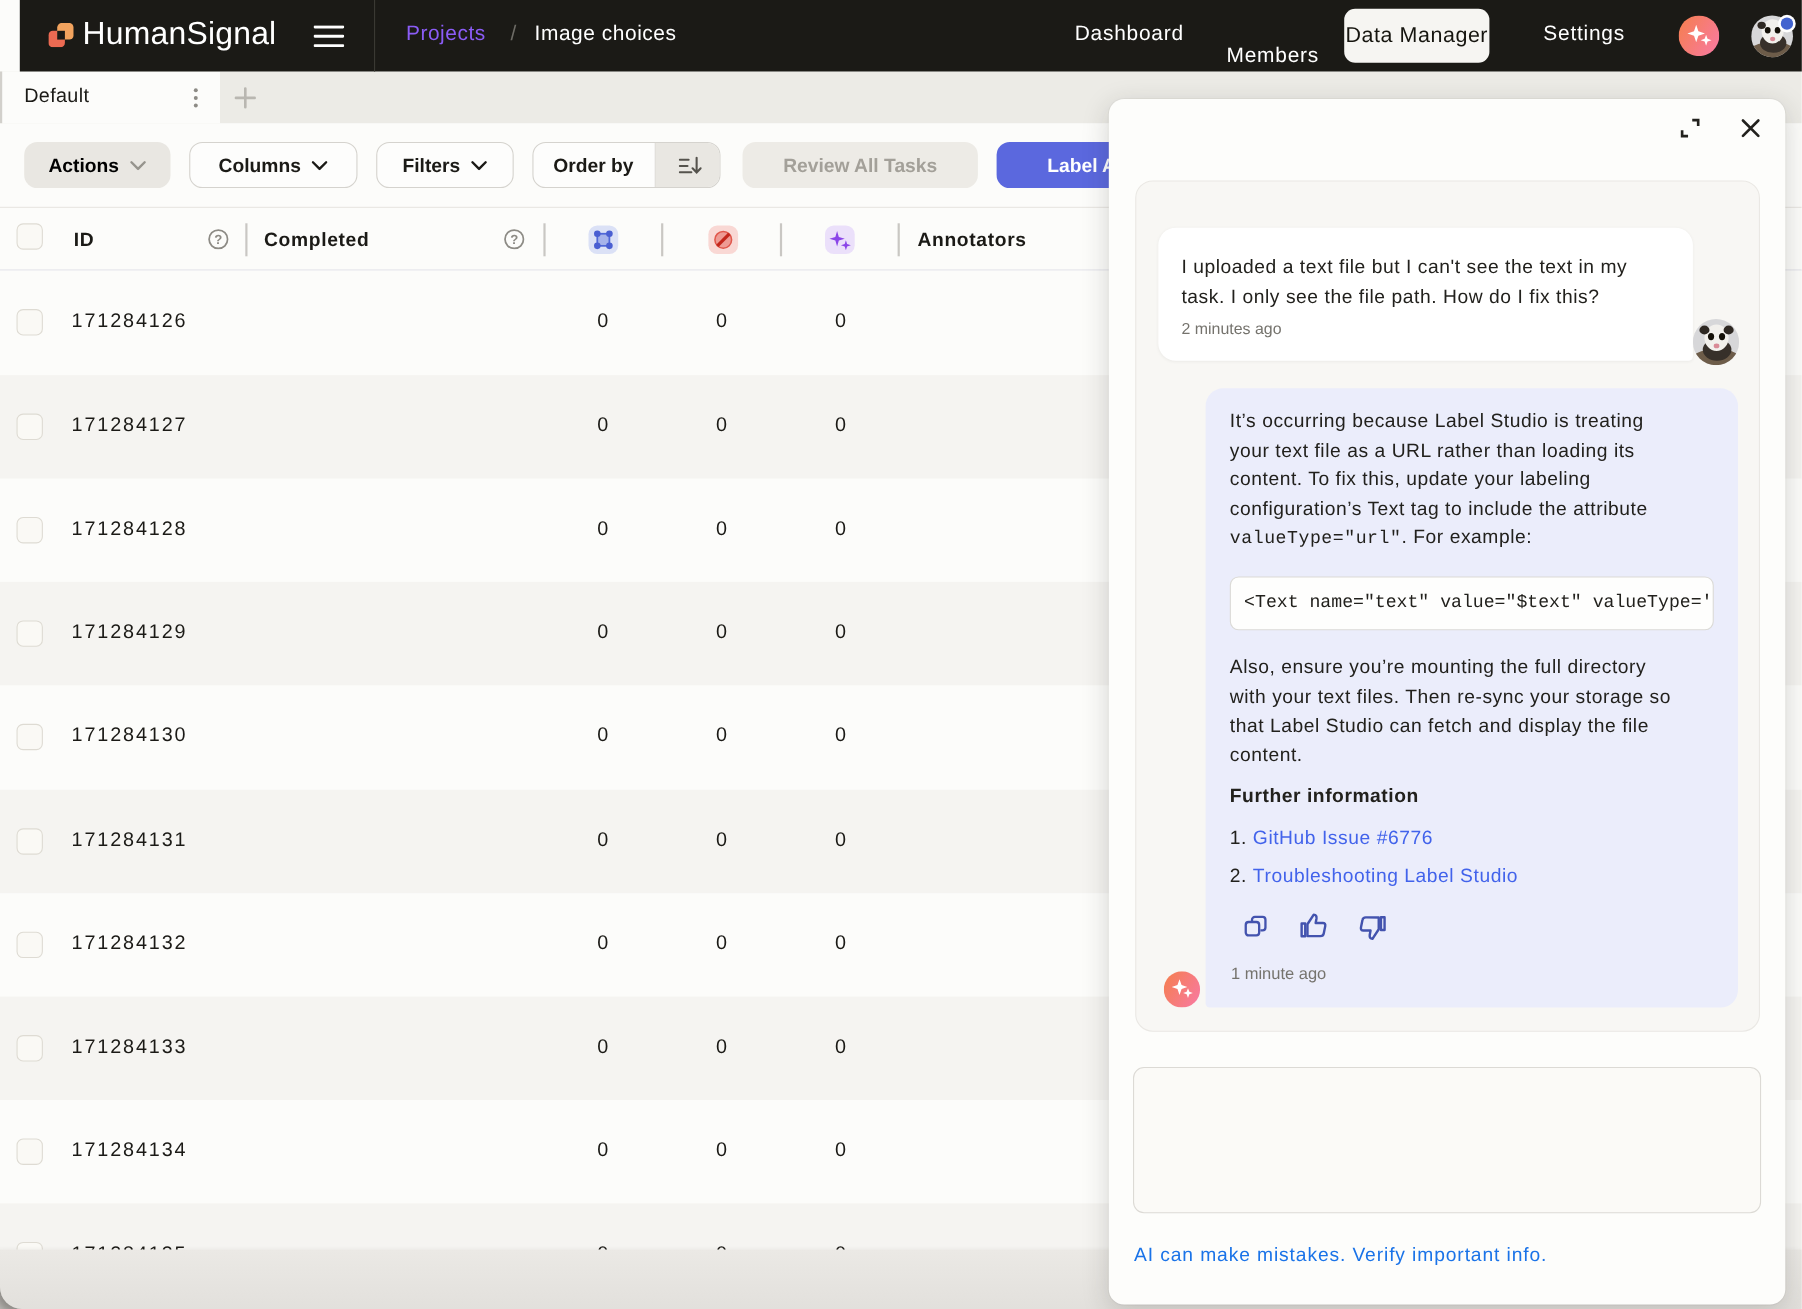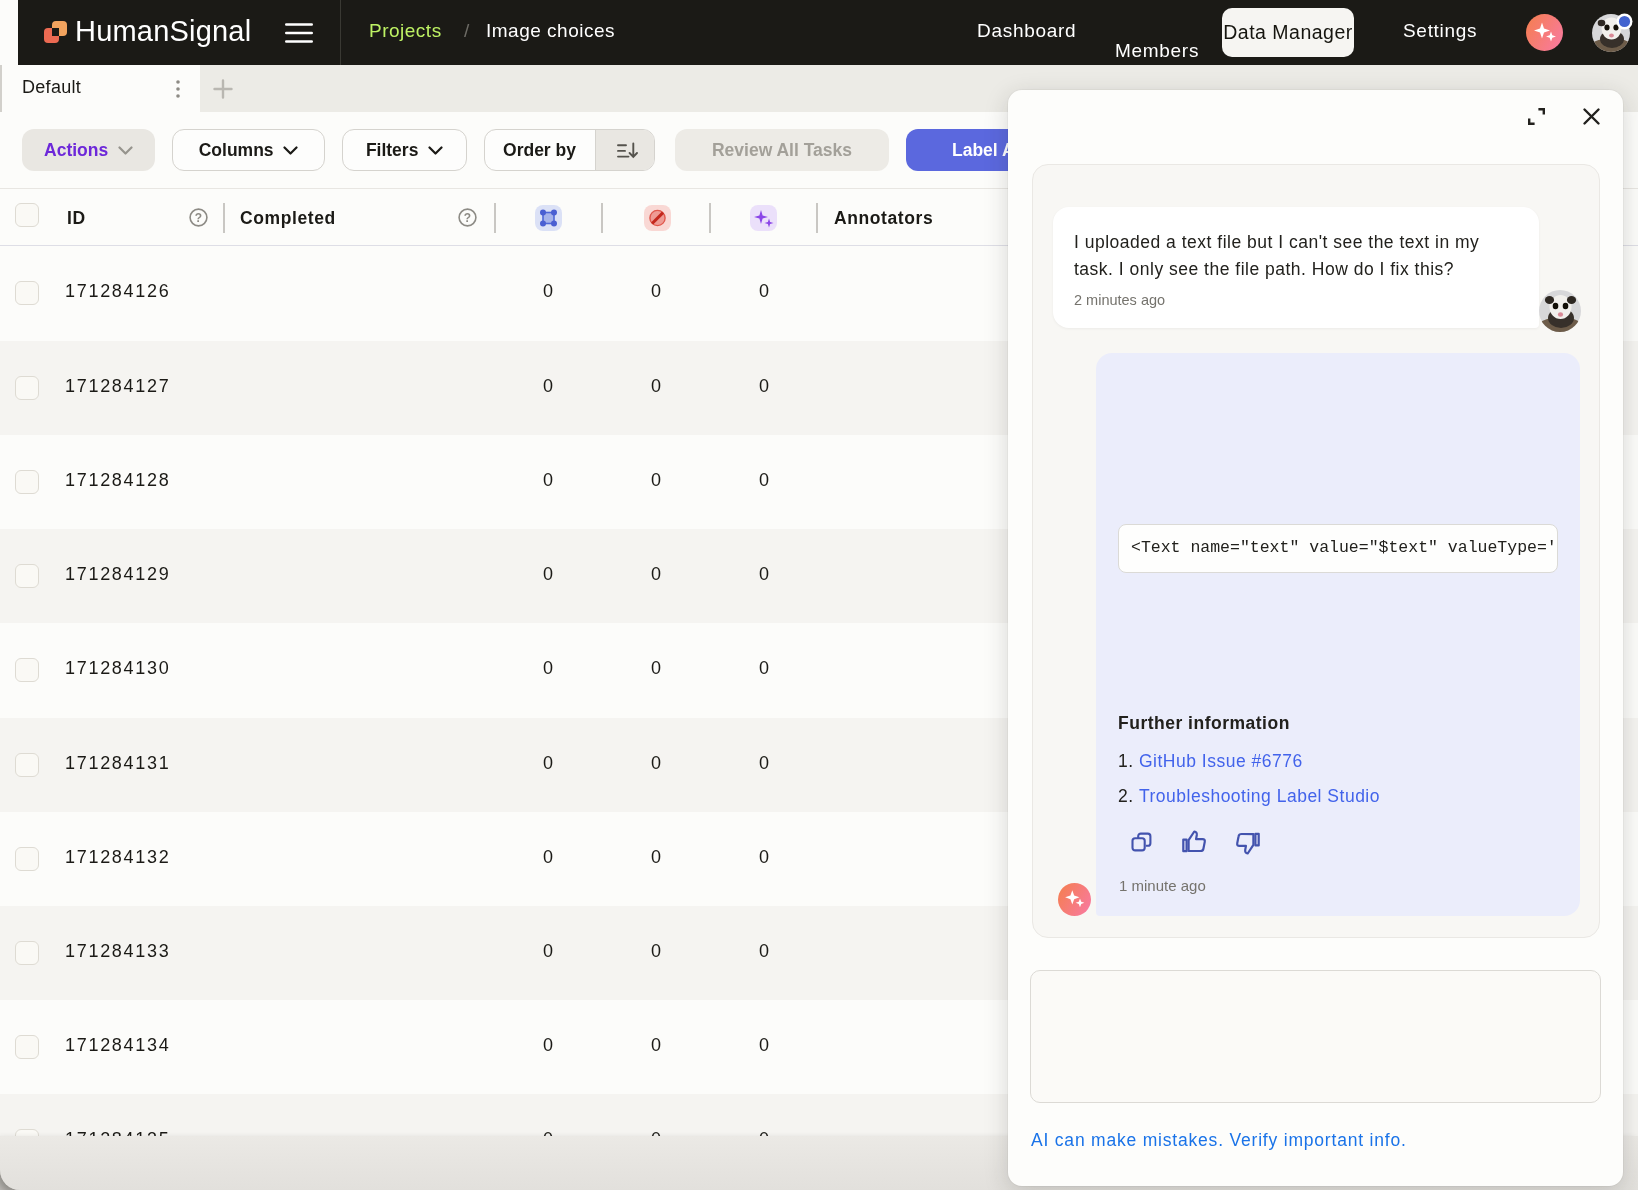--- a/index.html
+++ b/index.html
@@ -15,21 +15,21 @@
   #hdr .nav { position:absolute; top:20px; font-size:19px; color:#fff; letter-spacing:0.7px; }
   .pill { position:absolute; left:1204px; top:8px; width:132px; height:49px; background:#f6f5f2; border-radius:10px; color:#16150f; font-size:19.5px; letter-spacing:0.5px; text-align:center; line-height:49px; }
 
   
   #tabbar { position:absolute; left:0; top:65px; width:1638px; height:47px; background:#ecebe6; }
   #tab-active { position:absolute; left:0; top:0; width:200px; height:47px; background:#fcfcfa; }
   #tab-active .t { position:absolute; left:22px; top:12px; font-size:18px; letter-spacing:0.3px; color:#1b1a16; }
 
   
   .btn { position:absolute; top:129px; height:42px; border-radius:12px; font-size:17.5px; font-weight:bold; display:flex; align-items:center; justify-content:center; }
-  .btn-grey { background:#e9e7e2; color:#6d28d9; }
+  .btn-grey { background:#e9e7e2; color:#000000; }
   .btn-white { background:#fdfdfc; border:1px solid #d5d3ce; color:#1b1a16; }
 
   
   .th-sep { position:absolute; top:203px; width:1.5px; height:30px; background:#c9c7c3; }
   .chip { position:absolute; top:205px; width:27px; height:26px; border-radius:8px; }
   .row { position:absolute; left:0; width:1638px; height:95px; }
   .row .id { position:absolute; left:65px; top:35px; font-size:18px; color:#1b1a16; letter-spacing:1.7px; }
   .row .z { position:absolute; top:35px; width:30px; text-align:center; font-size:18px; color:#1b1a16; }
   .cbx { position:absolute; left:15px; width:24px; height:24px; border:1.5px solid #dedbd3; border-radius:6px; background:#faf9f5; }
   .hd { font-weight:bold; font-size:17.5px; color:#1b1a16; position:absolute; top:208px; letter-spacing:0.6px; }
@@ -219,21 +219,21 @@
     <rect x="8" y="0" width="15" height="15" rx="4" fill="#f2a35e"></rect>
     <rect x="8" y="7" width="7" height="8" fill="#1b1a16"></rect>
   </svg>
   <span class="logo-txt">HumanSignal</span>
   <svg class="abs" style="left:267px;top:23px" width="28" height="20" viewBox="0 0 28 20">
       <g stroke="#fff" stroke-width="2.6" stroke-linecap="round">
         <path d="M1.3 1.5h25.4M1.3 10h25.4M1.3 18.5h25.4"></path>
       </g>
     </svg>
   <div class="vsep"></div>
-  <span class="crumb" style="left:351px;color:#bef264;">Projects</span>
+  <span class="crumb" style="left:351px;color:#8b5cf6;">Projects</span>
   <span class="crumb" style="left:446px;color:#6e6c66;">/</span>
   <span class="crumb" style="left:468px;color:#fff;">Image choices</span>
   <span class="nav" style="left:959px;">Dashboard</span>
   <span class="nav" style="left:1097px;margin-top:20px;">Members</span>
   <div class="pill">Data Manager</div>
   <span class="nav" style="left:1385px;">Settings</span>
 
   <svg class="abs" style="left:1508px;top:14px" width="37" height="37" viewBox="0 0 37 37">
     <defs>
         <linearGradient id="spg" x1="0" y1="0.2" x2="1" y2="0.8">
@@ -300,23 +300,25 @@
         <ellipse cx="21.5" cy="17" rx="11" ry="12" fill="#f2f0ec"></ellipse>
         <ellipse cx="10.5" cy="10" rx="4.6" ry="4" fill="#2e2822"></ellipse>
           <ellipse cx="32.5" cy="10" rx="4.6" ry="4" fill="#2e2822"></ellipse>
         <ellipse cx="16.5" cy="16" rx="2.8" ry="3.3" fill="#141008"></ellipse>
           <ellipse cx="26.5" cy="16" rx="2.8" ry="3.3" fill="#141008"></ellipse>
         <ellipse cx="21.5" cy="24.5" rx="2.6" ry="2.2" fill="#d98a96"></ellipse>
       </g>
     </svg>
 
     <div id="abub">
+      <div class="chat-t" style="position:absolute;left:22px;top:16px;width:445px;">It’s occurring because Label Studio is treating<br>your text file as a URL rather than loading its<br>content. To fix this, update your labeling<br>configuration’s Text tag to include the attribute<br><span style="font-family:'Liberation Mono',monospace;font-size:16.5px;">valueType="url"</span>. For example:</div>
       <div id="codebox">
           <div style="position:absolute;left:12px;top:13px;font-family:'Liberation Mono',monospace;font-size:16.5px;color:#22211d;white-space:nowrap;">&lt;Text name="text" value="$text" valueType='</div>
         </div>
+      <div class="chat-t" style="position:absolute;left:22px;top:240px;width:455px;">Also, ensure you’re mounting the full directory<br>with your text files. Then re-sync your storage so<br>that Label Studio can fetch and display the file<br>content.</div>
       <div class="chat-t" style="position:absolute;left:22px;top:357px;font-weight:bold;">Further information</div>
       <div class="chat-t" style="position:absolute;left:22px;top:395px;">1.&nbsp;<span class="lnk">GitHub Issue #6776</span></div>
       <div class="chat-t" style="position:absolute;left:22px;top:430px;text-align:right;">2.&nbsp;<span class="lnk">Troubleshooting Label Studio</span></div>
 
       <svg class="abs" style="left:34px;top:478px" width="23" height="23" viewBox="0 0 23 23">
           <g fill="none" stroke="#4353ae" stroke-width="2.1">
             <path d="M8.2 7.2 v-2 a2.6 2.6 0 0 1 2.6-2.6 h7 a2.6 2.6 0 0 1 2.6 2.6 v7 a2.6 2.6 0 0 1-2.6 2.6 h-2"></path>
             <rect x="2.5" y="7.2" width="12.2" height="12.2" rx="2.6" fill="#ebedfb"></rect>
           </g>
         </svg>

